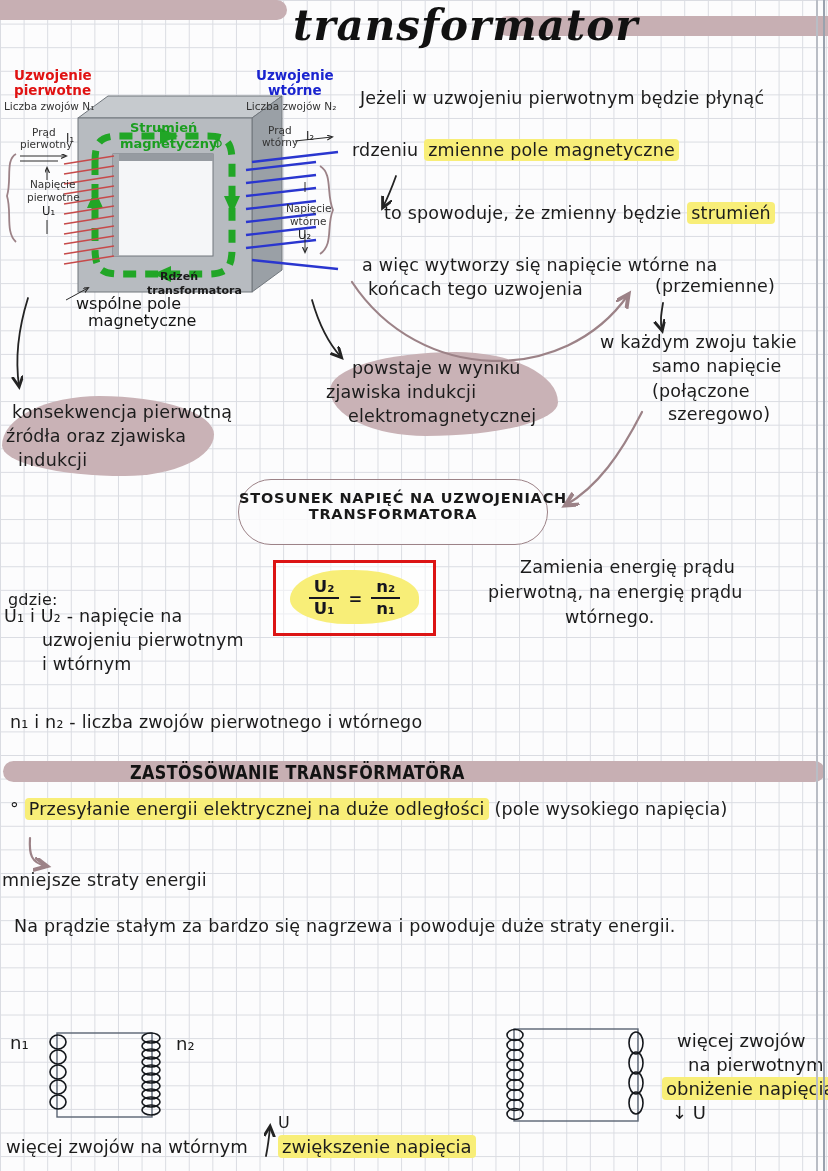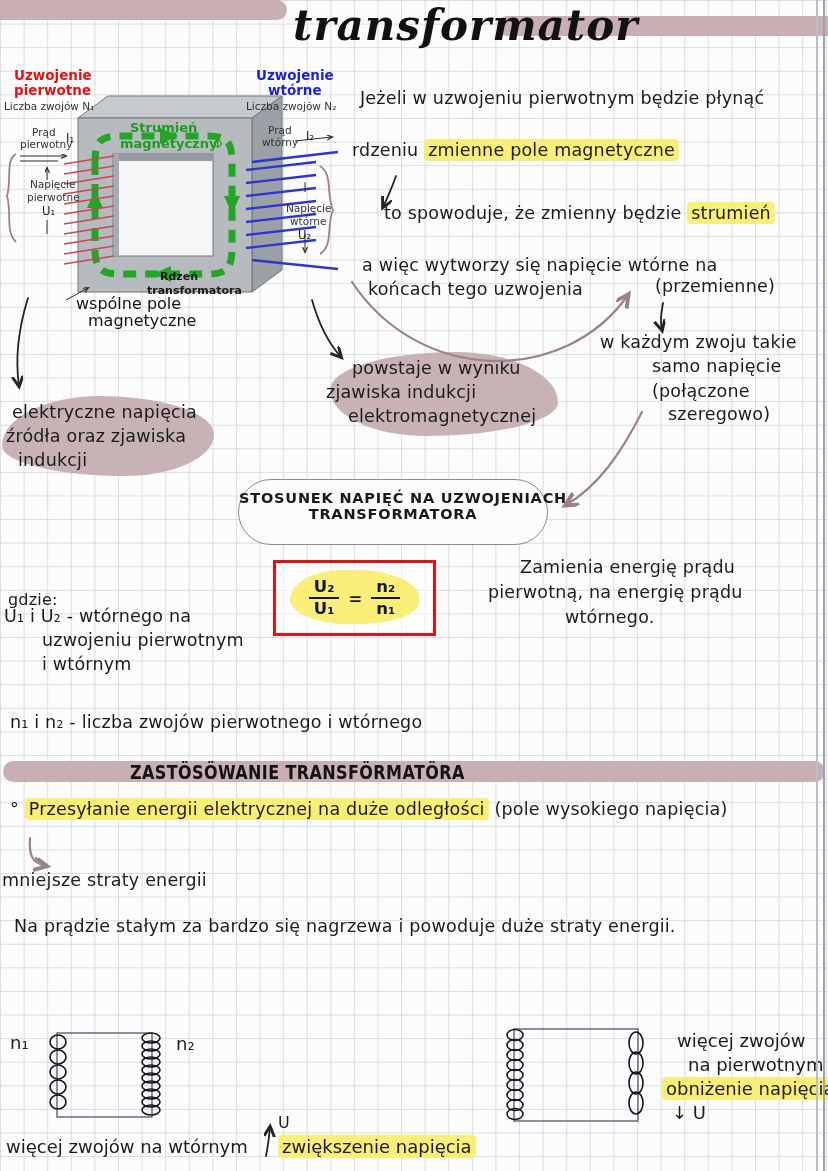--- a/index.html
+++ b/index.html
@@ -142,21 +142,21 @@
   <div class="abs hw" style="left:362px;top:255px">a więc wytworzy się napięcie wtórne na</div>
   <div class="abs hw" style="left:368px;top:279px">końcach tego uzwojenia</div>
   <div class="abs hw" style="left:655px;top:276px">(przemienne)</div>
 
   <div class="abs hw" style="left:600px;top:332px">w każdym zwoju takie</div>
   <div class="abs hw" style="left:652px;top:356px">samo napięcie</div>
   <div class="abs hw" style="left:652px;top:381px">(połączone</div>
   <div class="abs hw" style="left:668px;top:404px">szeregowo)</div>
 
   <div class="blob blob1" style="left:2px;top:396px;width:212px;height:80px"></div>
-  <div class="abs hw" style="left:12px;top:402px">elektryczne napięcia</div>
+  <div class="abs hw" style="left:12px;top:402px">konsekwencja pierwotną</div>
   <div class="abs hw" style="left:6px;top:426px">źródła oraz zjawiska</div>
   <div class="abs hw" style="left:18px;top:450px">indukcji</div>
 
   <div class="blob blob2" style="left:330px;top:352px;width:228px;height:84px"></div>
   <div class="abs hw" style="left:352px;top:358px">powstaje w wyniku</div>
   <div class="abs hw" style="left:326px;top:382px">zjawiska indukcji</div>
   <div class="abs hw" style="left:348px;top:406px">elektromagnetycznej</div>
 
   <div class="abs cloud" style="left:238px;top:479px;width:308px;height:64px">
     <div class="cloud-txt" style="margin-top:10px">STOSUNEK NAPIĘĆ NA UZWOJENIACH</div>
@@ -172,21 +172,21 @@
         </span>
       <span>=</span>
       <span class="frac">
           <span class="num">n₂</span>
           <span class="den">n₁</span>
         </span>
     </div>
   </div>
 
   <div class="abs hw" style="left:8px;top:590px;font-size:16px">gdzie:</div>
-  <div class="abs hw" style="left:4px;top:606px">U₁ i U₂ - wtórnego na</div>
+  <div class="abs hw" style="left:4px;top:606px">U₁ i U₂ - napięcie na</div>
   <div class="abs hw" style="left:42px;top:630px">uzwojeniu pierwotnym</div>
   <div class="abs hw" style="left:42px;top:654px">i wtórnym</div>
   <div class="abs hw" style="left:10px;top:712px">n₁ i n₂  -  liczba zwojów pierwotnego i wtórnego</div>
 
   <div class="abs hw" style="left:520px;top:557px">Zamienia energię prądu</div>
   <div class="abs hw" style="left:488px;top:582px">pierwotną, na energię prądu</div>
   <div class="abs hw" style="left:565px;top:607px">wtórnego.</div>
 
   <div class="abs section-bar" style="left:3px;top:761px;width:822px"></div>
   <div class="abs section-title" style="left:130px;top:763px;width:270px">ZASTÖSÖWANIE TRANSFÖRMATÖRA</div>

